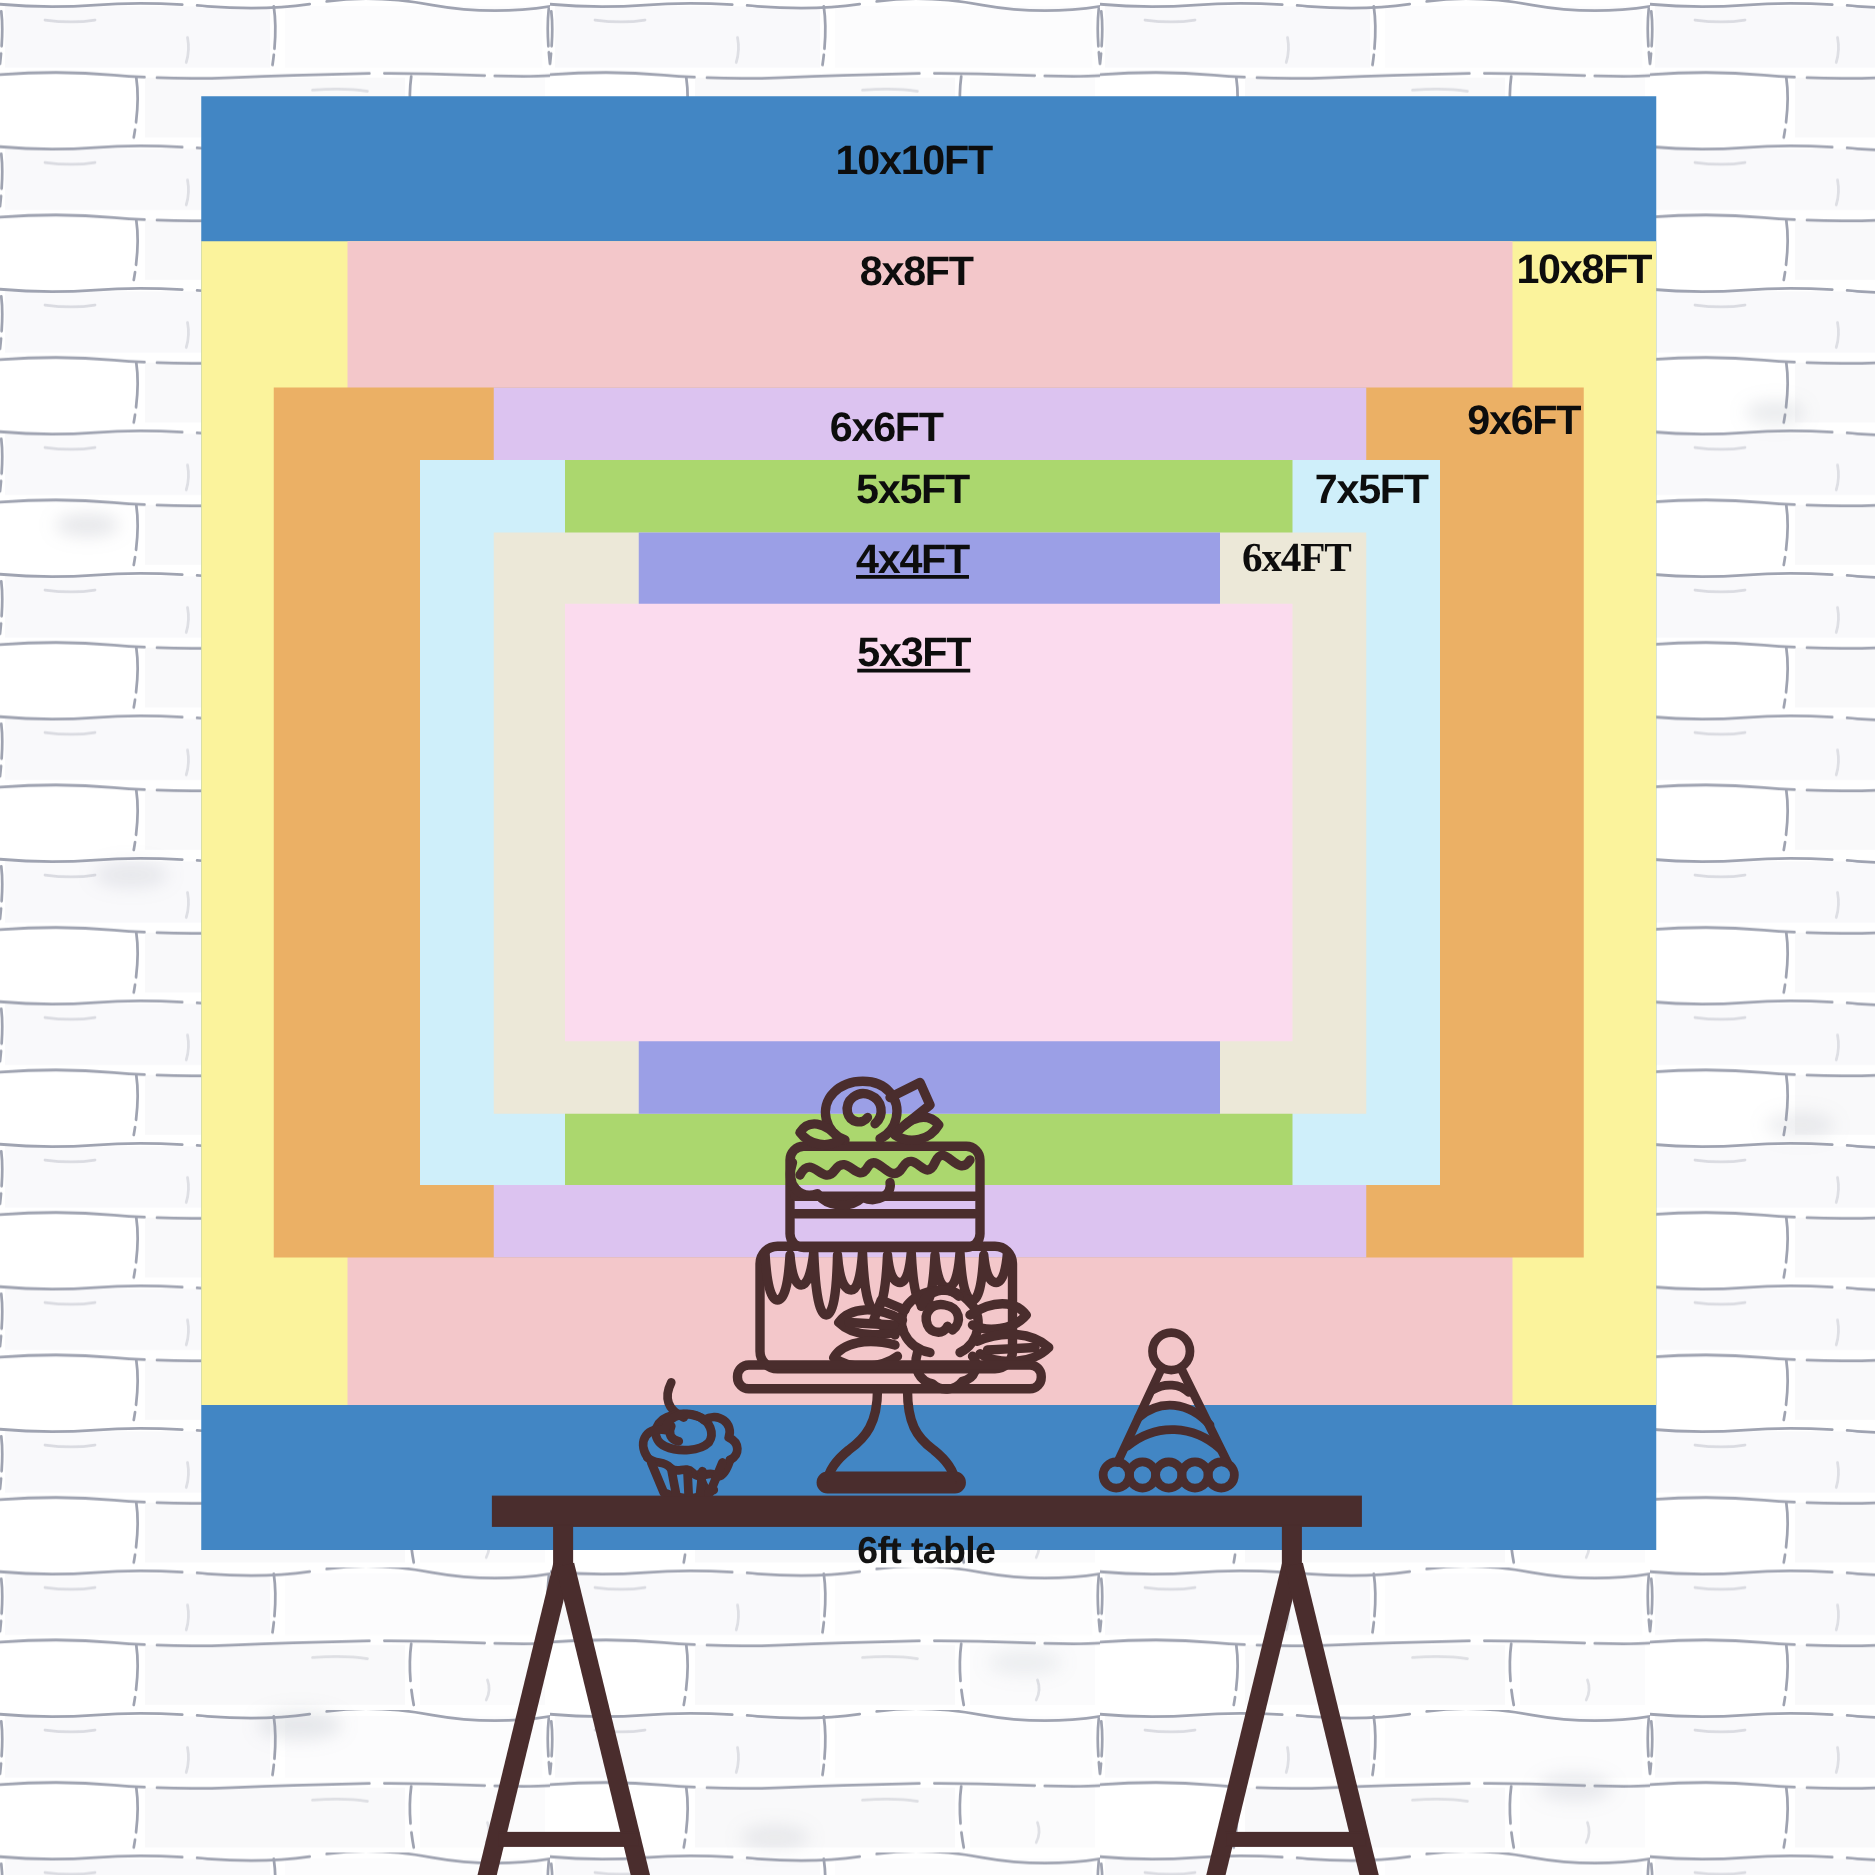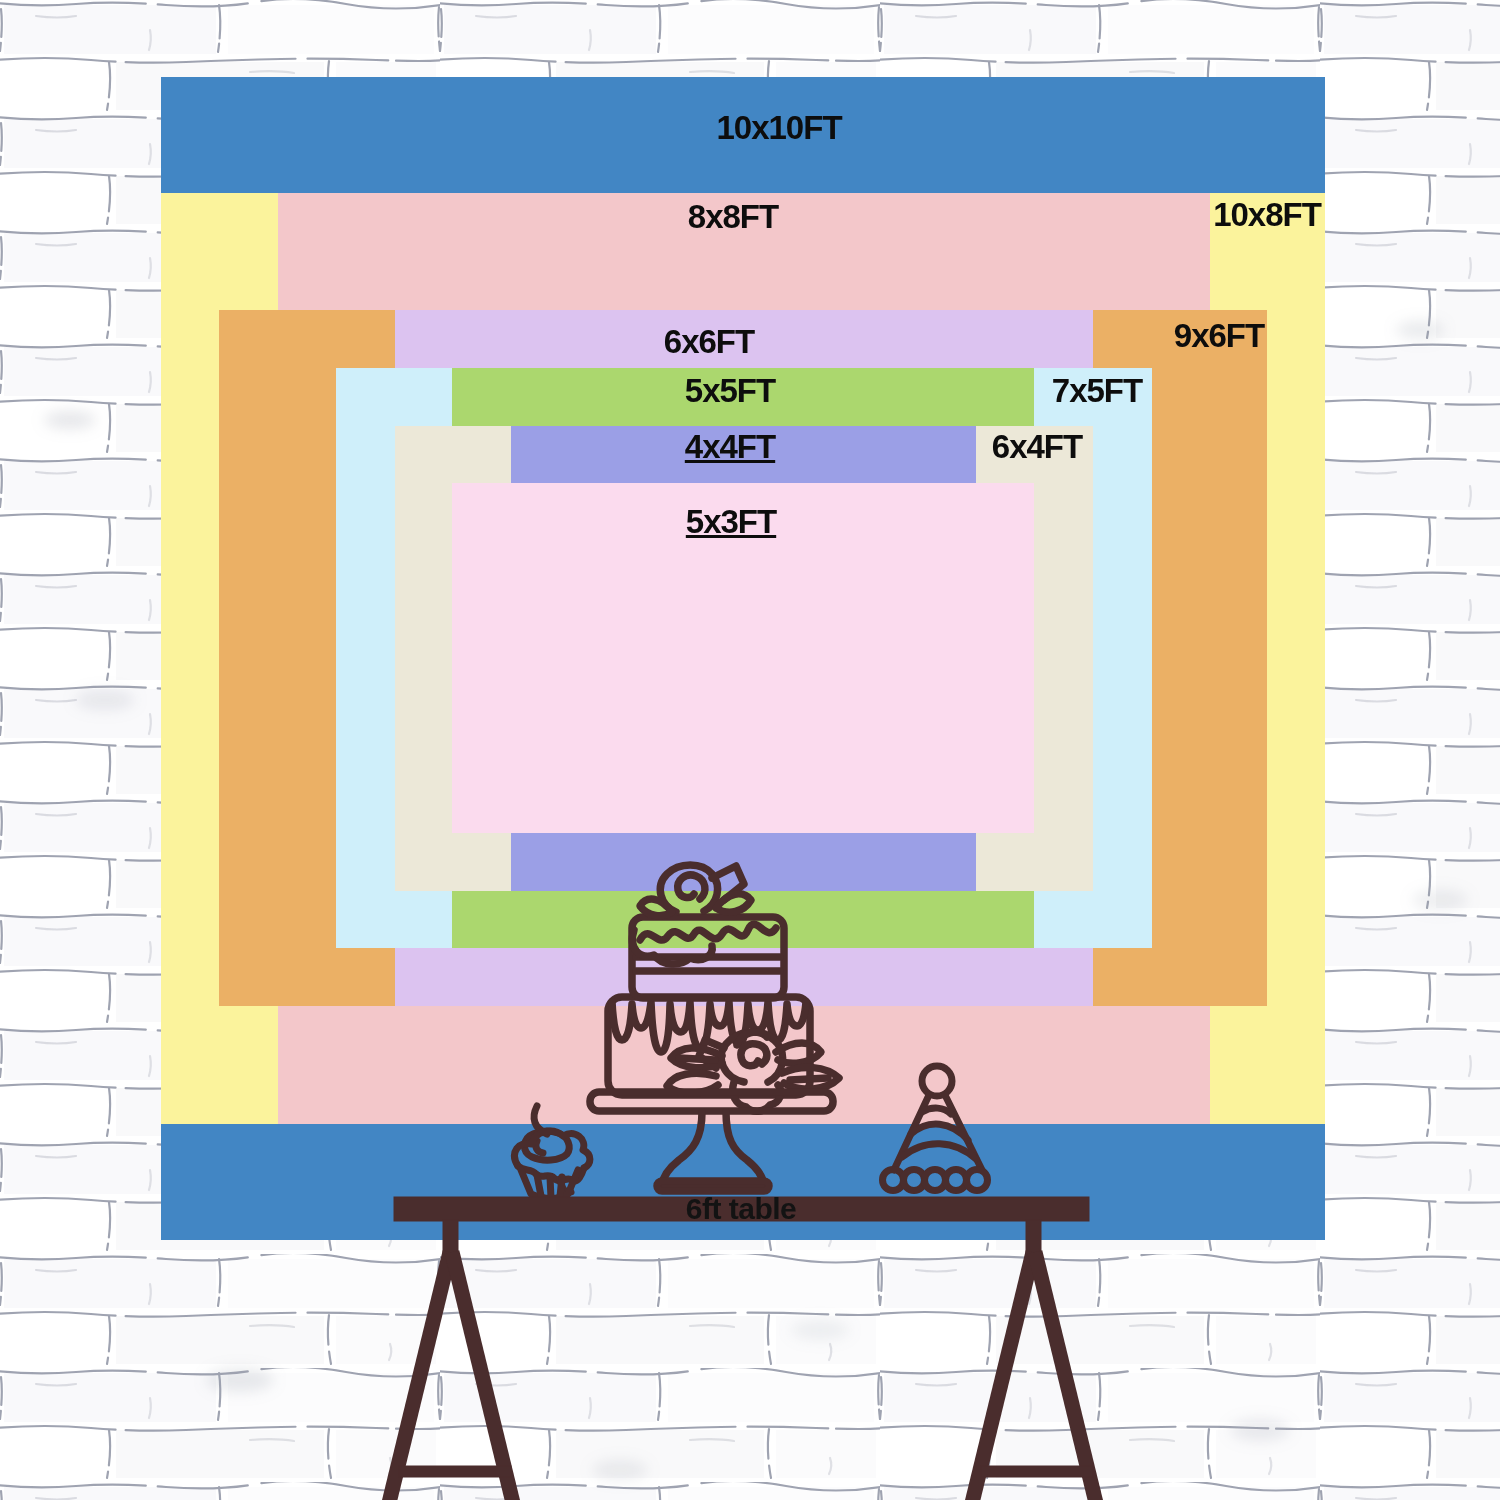--- a/index.html
+++ b/index.html
@@ -11,21 +11,21 @@
   #stage svg{position:absolute;left:0;top:0;}
   .rect{position:absolute;}
   .size-label{
     position:absolute;transform:translate(-50%,-50%);
     font-weight:700;font-size:33px;letter-spacing:-1px;
     color:#0d0d0d;white-space:nowrap;
   }
   .table-label{
     position:absolute;transform:translate(-50%,-50%);
     font-weight:700;font-size:30px;letter-spacing:-0.5px;
-    color:#131313;white-space:nowrap;z-index:30;
+    color:#131313;white-space:nowrap;z-index:30;margin-top:32px;
   }
   .art-layer{z-index:20;pointer-events:none;}
   .wall-layer{z-index:0;}
   .rects-layer{position:absolute;inset:0;z-index:5;}
   .labels-layer{position:absolute;inset:0;z-index:10;}
 </style>
 </head>
 <body>
 
 <div id="stage">
@@ -76,28 +76,28 @@
     <div class="rect" style="left: 219px; top: 310px; width: 1048px; height: 696px; background-color: rgb(235, 176, 101);"></div>
     <div class="rect" style="left: 395px; top: 310px; width: 698px; height: 696px; background-color: rgb(220, 195, 240);"></div>
     <div class="rect" style="left: 336px; top: 368px; width: 816px; height: 580px; background-color: rgb(207, 239, 250);"></div>
     <div class="rect" style="left: 452px; top: 368px; width: 582px; height: 580px; background-color: rgb(171, 215, 110);"></div>
     <div class="rect" style="left: 395px; top: 426px; width: 698px; height: 465px; background-color: rgb(236, 232, 216);"></div>
     <div class="rect" style="left: 511px; top: 426px; width: 465px; height: 465px; background-color: rgb(155, 159, 230);"></div>
     <div class="rect" style="left: 452px; top: 483px; width: 582px; height: 350px; background-color: rgb(251, 219, 238);"></div>
   </div>
 
   <div class="labels-layer">
-    <span class="size-label" style="left:731px;top:128px;margin-left:48px;">10x10FT</span>
+    <span class="size-label" style="left:731px;top:128px;">10x10FT</span>
     <span class="size-label" style="left:1267px;top:215px;">10x8FT</span>
     <span class="size-label" style="left:733px;top:217px;text-align:right;">8x8FT</span>
     <span class="size-label" style="left:1219px;top:336px;">9x6FT</span>
     <span class="size-label" style="left:709px;top:342px;">6x6FT</span>
     <span class="size-label" style="left:1097px;top:391px;">7x5FT</span>
     <span class="size-label" style="left:730px;top:391px;">5x5FT</span>
-    <span class="size-label" style="left:1037px;top:447px;">6x4FT</span>
+    <span class="size-label" style="left:1037px;top:447px;font-family:Liberation Serif, serif;">6x4FT</span>
     <span class="size-label" style="left:730px;top:447px;text-decoration:underline;">4x4FT</span>
     <span class="size-label" style="left:731px;top:522px;text-decoration:underline;">5x3FT</span>
   </div>
 
   <svg class="art-layer" width="1500" height="1500" viewBox="0 0 1500 1500">
 
     <g fill="none" stroke-width="7.5" stroke-linecap="round" stroke-linejoin="round" stroke="#4A2D2D">
 
       <rect x="608" y="997" width="202" height="98" rx="14"></rect>
 

